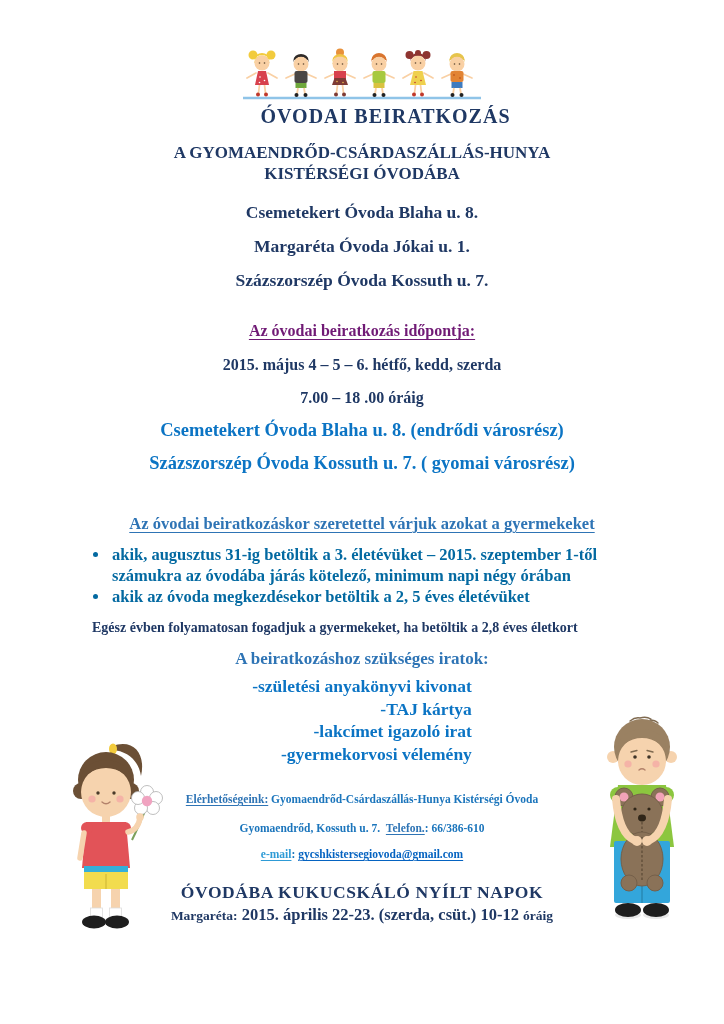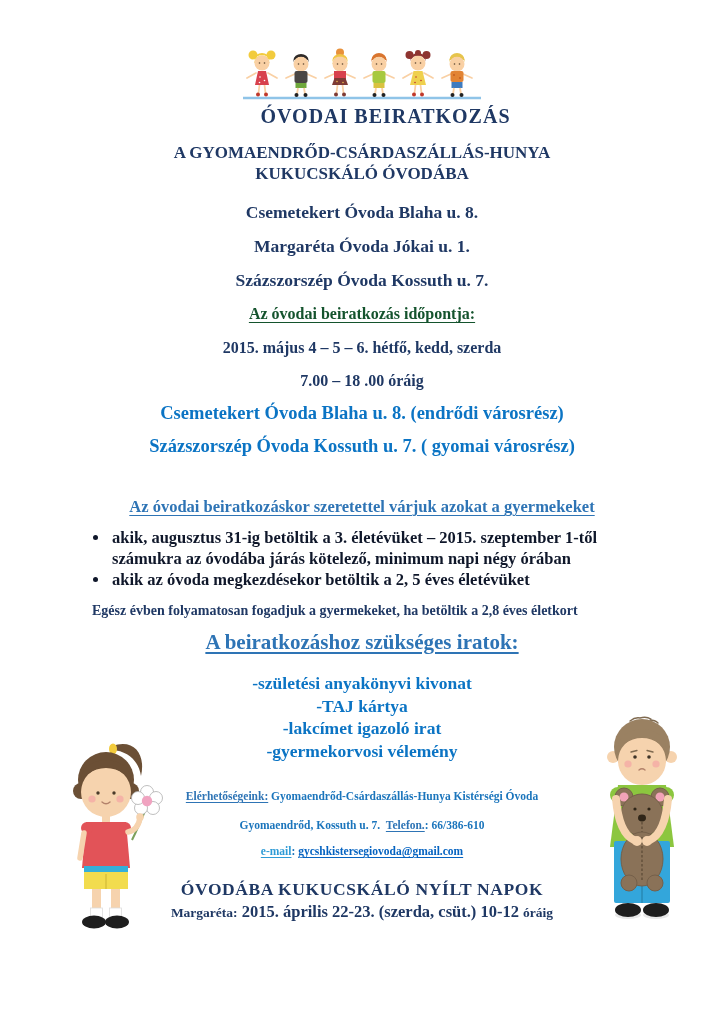--- a/index.html
+++ b/index.html
@@ -18,48 +18,48 @@
   .kids-art{display:block;margin:44px auto 0;}
   .doc-title{
     margin-top:3px;
     font-size:20px;line-height:22px;letter-spacing:1px;color:#1F3864;padding-left:47px;
   }
   .subtitle{margin-top:15px;font-size:17px;line-height:21px;color:#1F3864;}
   .kgarten{margin-top:15px;font-size:17.5px;line-height:19px;color:#1F3864;}
   .kgarten.first{margin-top:19px;}
   
   .sec-heading{
-    margin-top:15px;font-size:16px;line-height:18px;color:#14532d;
+    margin-top:32px;font-size:16px;line-height:18px;color:#701a75;
     text-decoration:underline;text-underline-offset:3px;
   }
   .date-line{margin-top:15px;font-size:16px;line-height:19px;color:#1F3864;}
   .hours-line{margin-top:14px;font-size:16px;line-height:19px;color:#1F3864;}
   .place-line{margin-top:12px;font-size:18.5px;line-height:22px;color:#0B74C4;}
   .place-line.second{margin-top:11px;}
   
   .welcome-heading{
     margin:40px auto 0;font-size:16.5px;line-height:20px;color:#2E74B5;
     text-decoration:underline;text-underline-offset:3px;
   }
   .bullet-list{
     width:528px;margin:10px auto 12px;padding:0 0 0 24px;
     text-align:left;list-style:disc outside;
-    font-size:16.5px;line-height:21px;color:#0f172a;
+    font-size:16.5px;line-height:21px;color:#0369a1;
   }
   .bullet-list li{padding-left:2px;margin:0;}
   .note-line{
     width:540px;margin:7px auto 0;text-align:left;
     font-size:14px;line-height:17px;color:#1F3864;
   }
   
   .docs-heading{
-    margin-top:13px;font-size:21px;line-height:20px;color:#2E74B5;
-    text-decoration:underline;text-underline-offset:3px;
-  }
-  .docs-list{display:inline-block;margin-top:20px;text-align:center;}
+    margin-top:13px;font-size:17px;line-height:20px;color:#2E74B5;
+    text-underline-offset:3px;
+  }
+  .docs-list{display:inline-block;margin-top:6px;text-align:right;}
   .doc-item{font-size:17.5px;line-height:22.5px;color:#0B74C4;}
   
   .contact{margin-top:28px;font-size:11.5px;line-height:13px;}
   .contact p{margin-top:0;}
   .contact .l2{margin-top:16px;}
   .contact .l3{margin-top:13px;}
   .c-label{color:#2E74B5;text-decoration:underline;text-underline-offset:2px;margin-top:32px;}
   .c-text{color:#1B75BC;}
   .c-mail-label{color:#2E9BD6;text-decoration:underline;text-underline-offset:2px;}
   .c-link{color:#0563C1;text-decoration:underline;text-underline-offset:2px;cursor:pointer;}
@@ -187,21 +187,21 @@
       <line x1="220" y1="44" x2="221" y2="50" stroke="#F9D0A4" stroke-width="1.8"></line>
       <circle cx="212.5" cy="51" r="2" fill="#222"></circle>
         <circle cx="221.5" cy="51" r="2" fill="#222"></circle>
     </g>
   </svg>
 
   <p class="doc-title">ÓVODAI BEIRATKOZÁS</p>
 
   <div class="subtitle">
     <p>A GYOMAENDRŐD-CSÁRDASZÁLLÁS-HUNYA</p>
-    <p>KUKUCSKÁLÓ ÓVODÁBA</p>
+    <p>KISTÉRSÉGI ÓVODÁBA</p>
   </div>
 
   <p class="kgarten first">Csemetekert Óvoda Blaha u. 8.</p>
   <p class="kgarten">Margaréta Óvoda Jókai u. 1.</p>
   <p class="kgarten">Százszorszép Óvoda Kossuth u. 7.</p>
 
   <p class="sec-heading">Az óvodai beiratkozás időpontja:</p>
   <p class="date-line">2015. május 4 – 5 – 6. hétfő, kedd, szerda</p>
   <p class="hours-line">7.00 – 18 .00 óráig</p>
 

